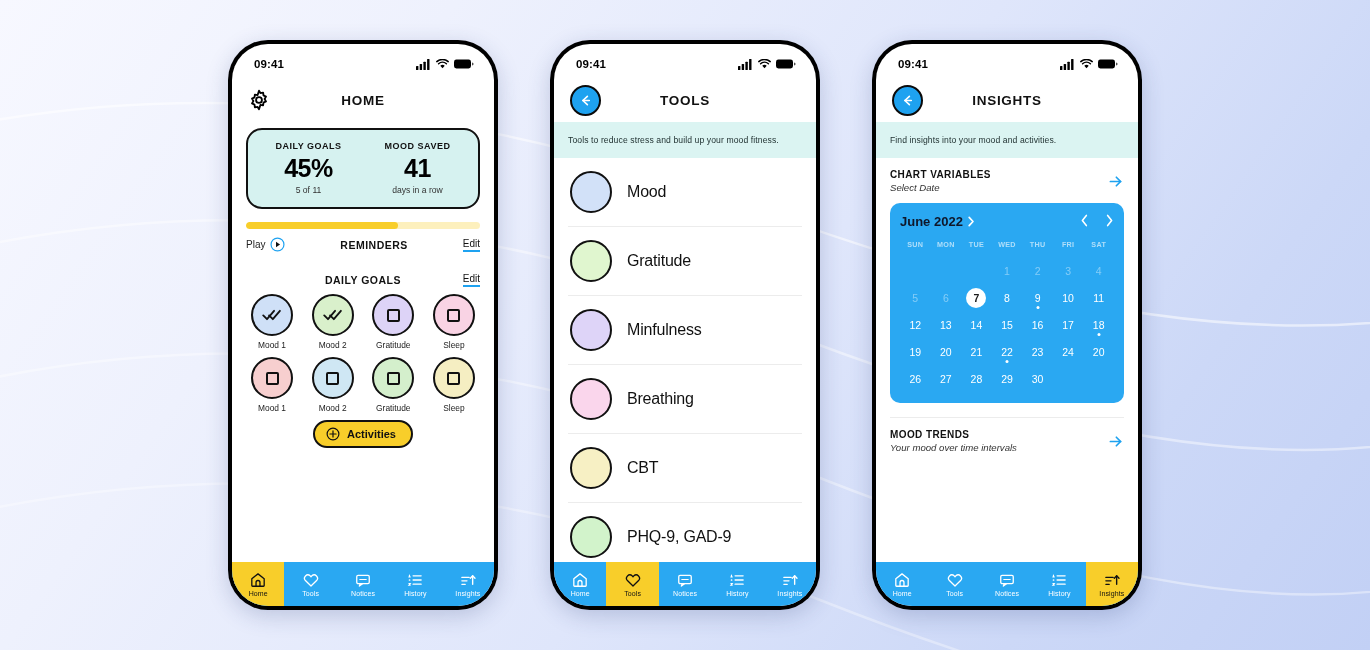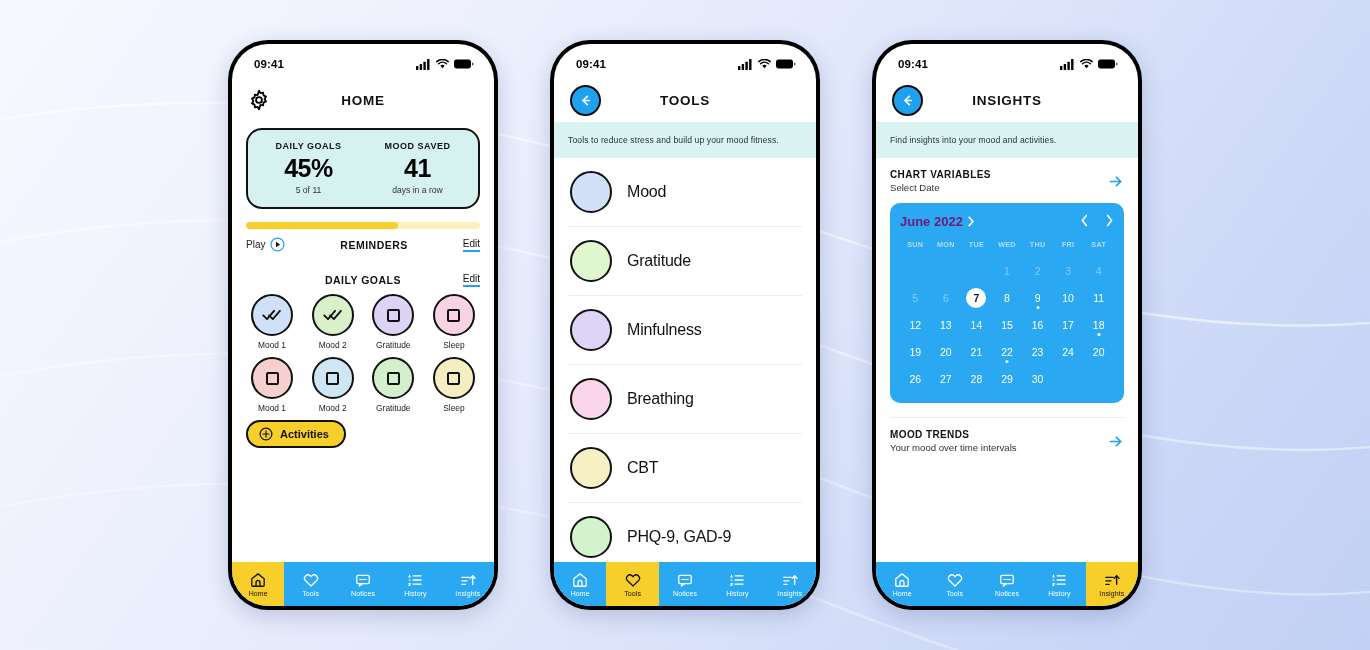--- a/index.html
+++ b/index.html
@@ -130,21 +130,21 @@
   .goal { width: 52px; text-align: center; }
   .goal-circle {
     width: 42px; height: 42px; border-radius: 50%;
     border: 2.4px solid #111; margin: 0 auto 4px;
     display: flex; align-items: center; justify-content: center;
     cursor: pointer;
   }
   .goal-label { font-size: 8.4px; color: #222; }
   .sq-mark { width: 13px; height: 13px; border: 2px solid #111; border-radius: 2px; }
 
-  .activities-wrap { display: flex; justify-content: flex-start; margin-top: 4px; }
+  .activities-wrap { display: flex; justify-content: center; margin-top: 4px; }
   .activities-btn {
     background: #f8ce2a; border: 2px solid #111; border-radius: 20px;
     padding: 5px 15px 5px 11px;
     display: flex; align-items: center; gap: 7px;
     font-size: 11px; font-weight: 700; color: #111;
     cursor: pointer;
   }
 
   
   .tool-list { flex: 1 1 auto; overflow: hidden; padding: 0 14px; }
@@ -160,29 +160,29 @@
   }
   .tool-name { font-size: 16px; color: #111; letter-spacing: -.2px; }
 
   
   .section-row {
     display: flex; align-items: center; justify-content: space-between;
     padding: 11px 14px 10px;
     cursor: pointer;
   }
   .section-ttl { font-size: 10px; font-weight: 800; letter-spacing: .4px; color: #111; }
-  .section-sub { font-size: 9.6px; color: #333; margin-top: 2px; }
+  .section-sub { font-size: 9.6px; color: #333; margin-top: 2px; font-style: italic; }
   .sec-divider { height: 1px; background: #ececec; margin: 0 14px; }
 
   .cal {
     margin: 0 14px; background: #2aa8f2; border-radius: 10px;
     padding: 11px 10px 14px;
   }
   .cal-head { display: flex; align-items: center; justify-content: space-between; margin-bottom: 11px; }
-  .cal-month { font-size: 13px; font-weight: 800; color: #701a75; display: flex; align-items: center; gap: 4px; cursor: pointer; }
+  .cal-month { font-size: 13px; font-weight: 800; color: #0f172a; display: flex; align-items: center; gap: 4px; cursor: pointer; }
   .cal-navs { display: flex; gap: 16px; }
   .cal-nav { color: #fff; font-size: 15px; line-height: 1; cursor: pointer; font-weight: 400; }
   .cal-grid { display: grid; grid-template-columns: repeat(7, 1fr); row-gap: 6px; }
   .cal-dow {
     font-size: 7.2px; font-weight: 700; color: rgba(255,255,255,.62);
     text-align: center; letter-spacing: .3px; padding-bottom: 5px;
   }
   .cal-cell {
     position: relative; height: 21px;
     display: flex; align-items: center; justify-content: center;

